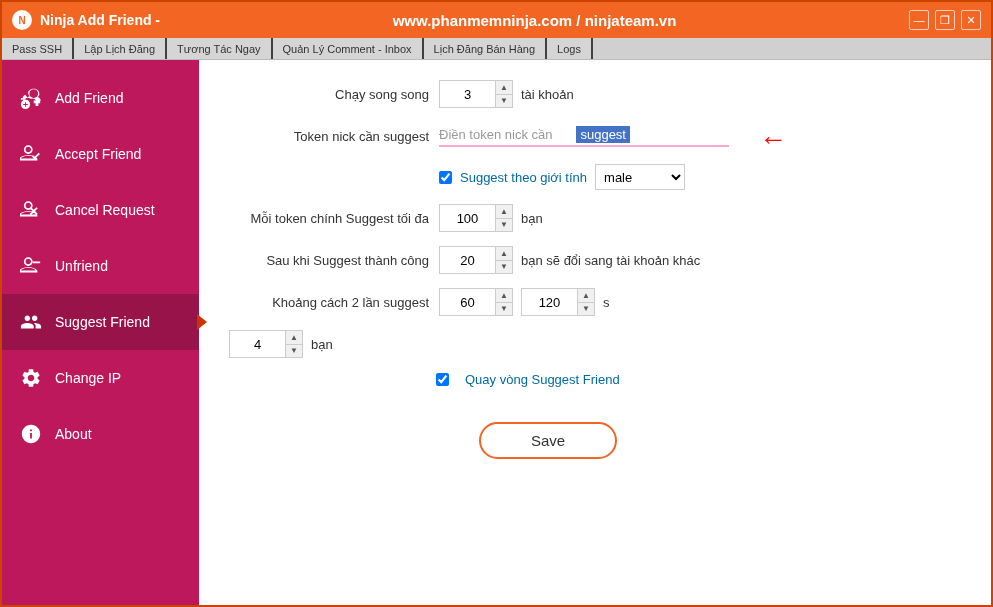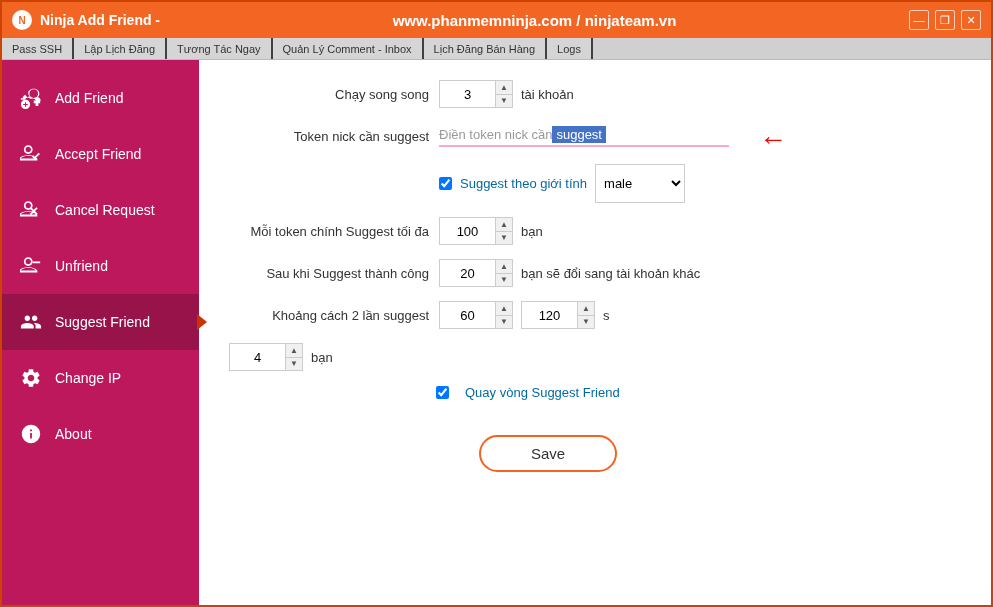--- a/index.html
+++ b/index.html
@@ -231,24 +231,25 @@
     }
 
     .token-input-placeholder {
       color: #999;
     }
 
     .token-highlight {
       background: #4472C4;
       color: white;
       padding: 1px 4px;
+      margin-left: 24px;
     }
 
     .gender-select {
-      height: 39px;
+      height: 26px;
       border: 1px solid #ccc;
       background: white;
       font-size: 13px;
       padding: 0 4px;
       cursor: pointer;
       outline: none;
       min-width: 90px;
     }
 
     .suffix-text {

